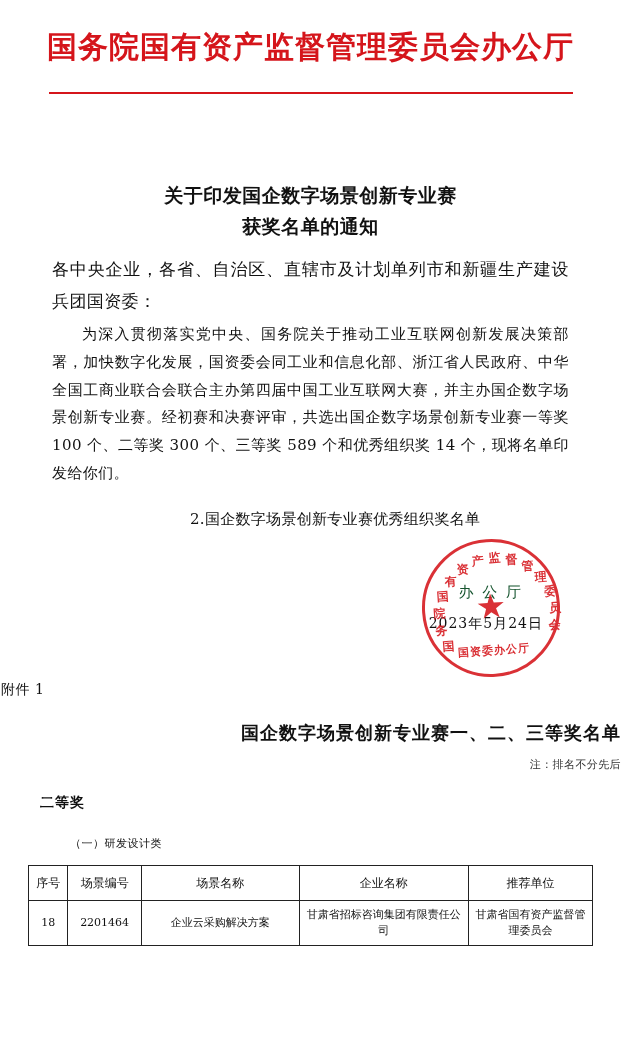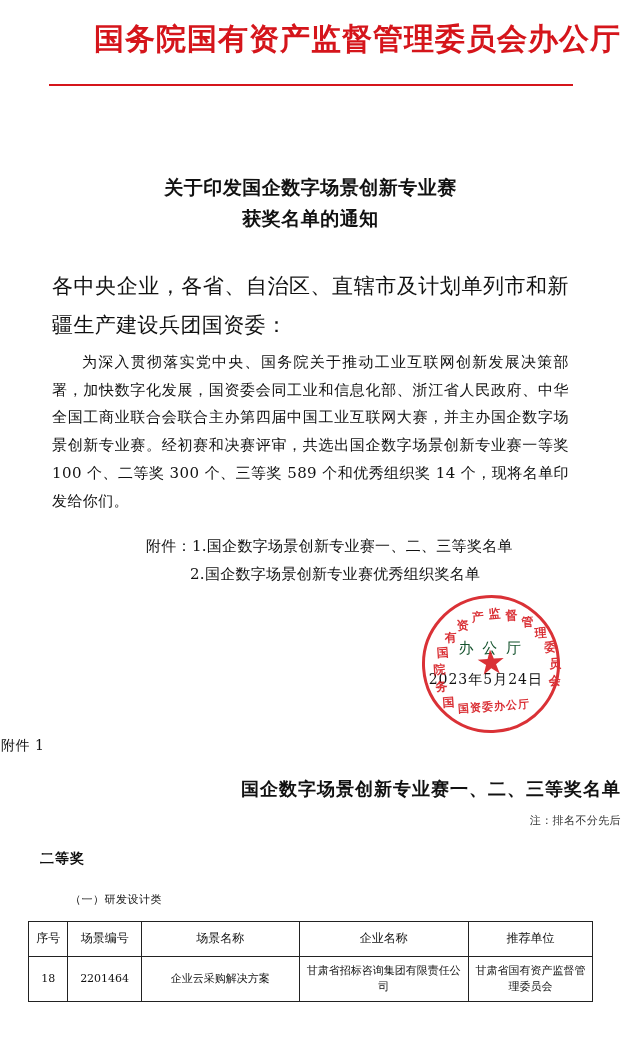--- a/index.html
+++ b/index.html
@@ -17,22 +17,22 @@
   }
   .page {
     position: relative;
     width: 621px;
     height: 1037px;
     box-sizing: border-box;
   }
 
   
   .letterhead {
-    padding-top: 20px;
-    text-align: right;
+    padding-top: 28px;
+    text-align: center;
   }
   .letterhead-title {
     color: #d5151b;
     font-size: 30px;
     font-weight: bold;
     letter-spacing: 1px;
     font-family: "DejaVu Serif", "Liberation Serif", serif;
     line-height: 1.25;
     white-space: nowrap;
   }
@@ -52,22 +52,22 @@
     margin-top: 86px;
     text-align: center;
     font-size: 19px;
     font-weight: bold;
     line-height: 1.65;
     letter-spacing: 0.5px;
   }
   .doc-title .line2 { display: block; }
 
   .salutation {
-    margin-top: 33px;
-    font-size: 21px;
+    margin-top: 12px;
+    font-size: 17px;
     line-height: 1.85;
     text-align: justify;
     letter-spacing: 0.4px;
   }
   .para {
     margin-top: 4px;
     font-size: 15px;
     line-height: 1.85;
     text-align: justify;
     text-justify: inter-ideograph;
@@ -240,23 +240,20 @@
     <div class="doc-title">
       <span>关于印发国企数字场景创新专业赛</span>
       <span class="line2">获奖名单的通知</span>
     </div>
 
     <div class="salutation">各中央企业，各省、自治区、直辖市及计划单列市和新疆生产建设兵团国资委：</div>
 
     <div class="para">为深入贯彻落实党中央、国务院关于推动工业互联网创新发展决策部署，加快数字化发展，国资委会同工业和信息化部、浙江省人民政府、中华全国工商业联合会联合主办第四届中国工业互联网大赛，并主办国企数字场景创新专业赛。经初赛和决赛评审，共选出国企数字场景创新专业赛一等奖 100 个、二等奖 300 个、三等奖 589 个和优秀组织奖 14 个，现将名单印发给你们。</div>
 
     <div class="attach-list">
-      <div class="al-row">
-        <span>附件：</span><span>1.国企数字场景创新专业赛一、二、三等奖名单</span>
-      </div>
       <div class="al-row second">
         <span>2.国企数字场景创新专业赛优秀组织奖名单</span>
       </div>
     </div>
 
     <div class="seal-area">
       <div class="signer">办 公 厅</div>
       <div class="signdate">2023年5月24日</div>
 
       <div class="seal">

